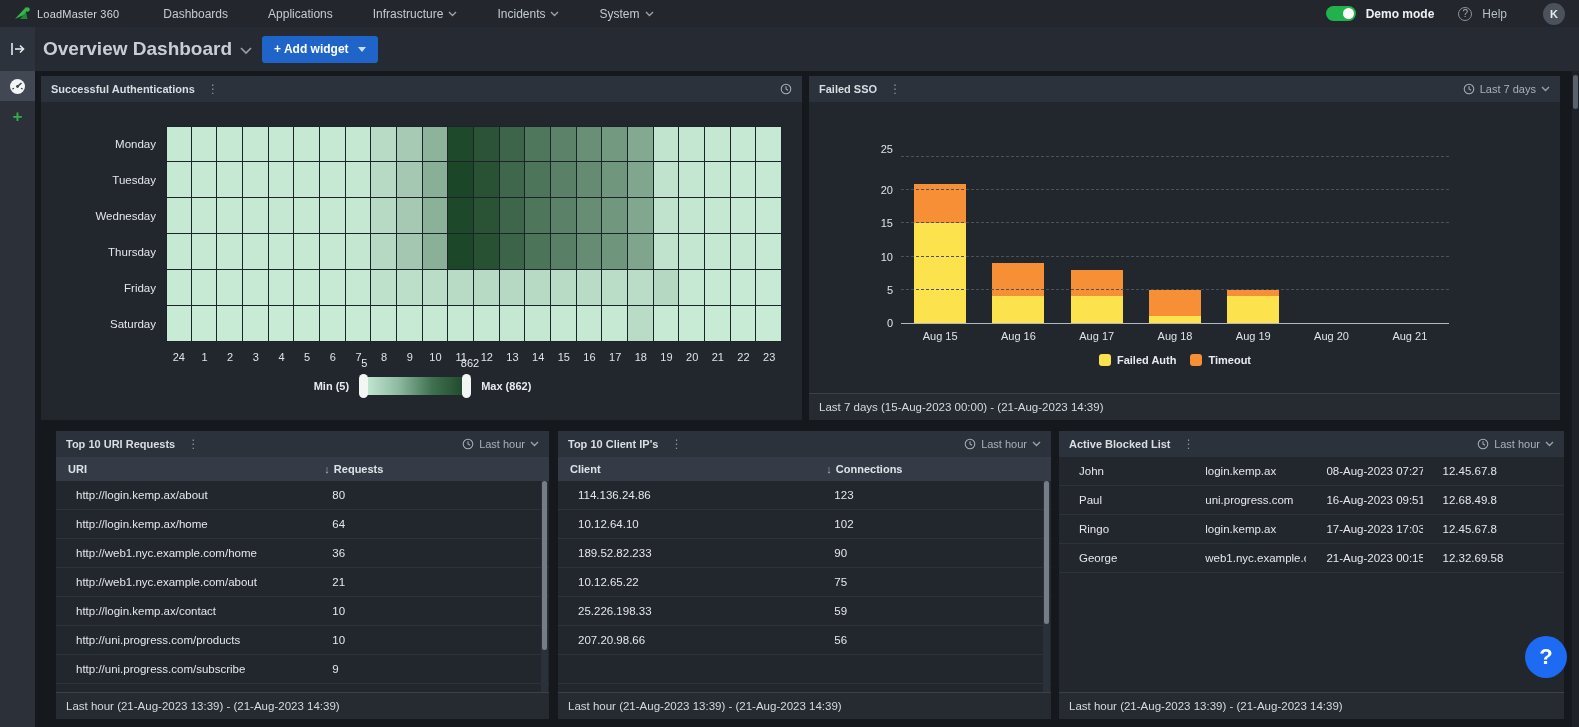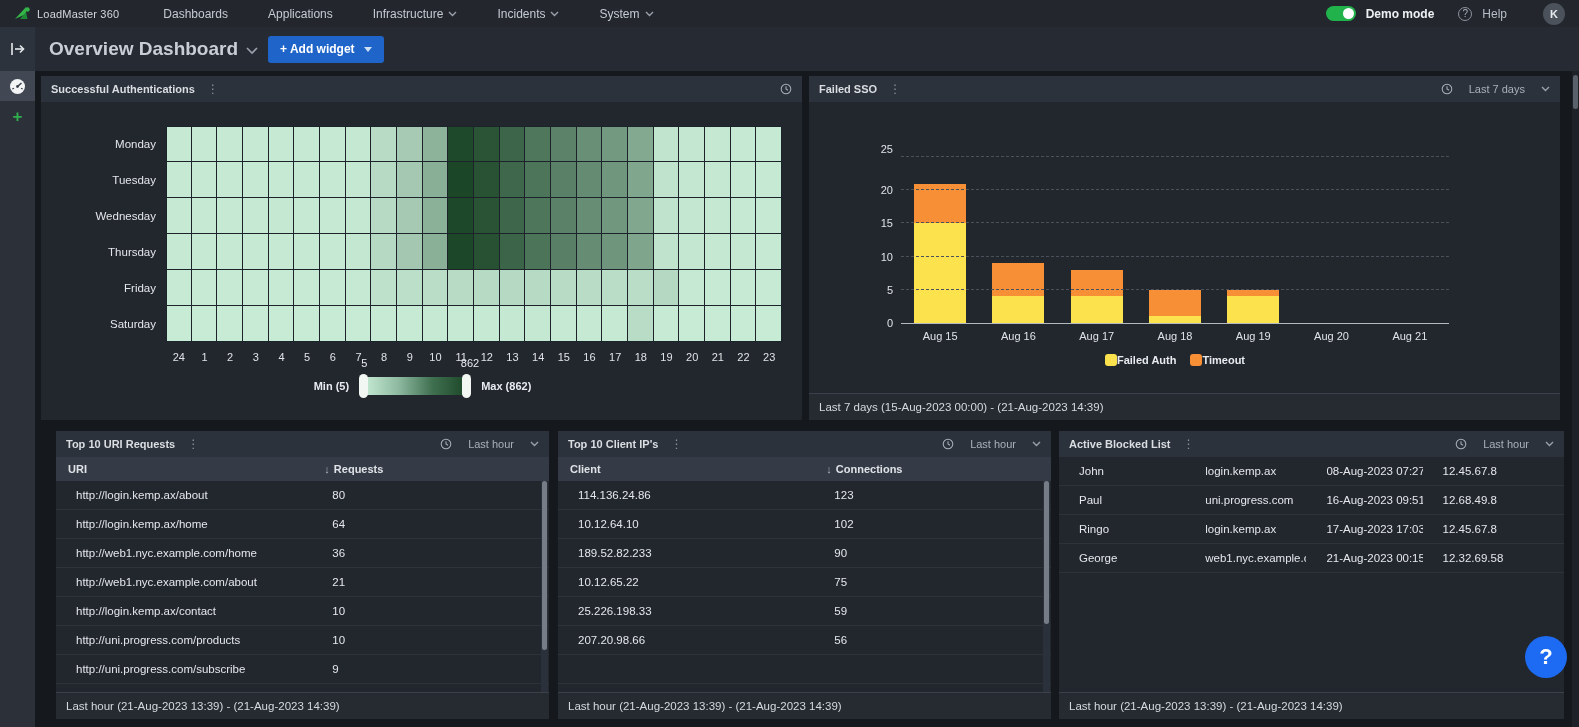--- a/index.html
+++ b/index.html
@@ -21,42 +21,42 @@
             font-size:10px; display:flex; align-items:center; justify-content:center; }
   .help-label { font-size:12px; color:#b6bdc6; margin-right:26px; }
   .avatar { width:22px; height:22px; border-radius:50%; background:#4b525c; color:#e8ebee; font-size:11px;
             font-weight:700; display:flex; align-items:center; justify-content:center; cursor:pointer; }
 
   
   .subheader { position:absolute; left:0; top:27px; width:1579px; height:44px; background:#262b33;
                display:flex; align-items:center; z-index:4; }
   .rail-toggle { width:35px; height:44px; background:#2d333c; display:flex; align-items:center;
                  justify-content:center; cursor:pointer; }
-  .page-title { font-size:19px; font-weight:700; color:#c9ced6; margin-left:14px; }
+  .page-title { font-size:19px; font-weight:700; color:#c9ced6; margin-left:8px; }
   .title-caret { margin:4px 10px 0 8px; }
   .add-widget { height:27px; padding:0 12px; background:#1e64c9; border:none; border-radius:3px;
                 color:#fff; font-size:12px; font-weight:700; display:flex; align-items:center; gap:9px;
                 cursor:pointer; font-family:"Liberation Sans",sans-serif; }
   .add-widget .caret { width:0; height:0; border-left:4px solid transparent; border-right:4px solid transparent;
                        border-top:5px solid #cfe0f5; }
 
   
   .rail { position:absolute; left:0; top:71px; width:35px; height:656px; background:#2c3139; z-index:3; }
   .rail-item { width:35px; height:30px; display:flex; align-items:center; justify-content:center; cursor:pointer; }
   .rail-item.active { background:#414854; }
   .rail-plus { color:#2fae4d; font-size:17px; font-weight:700; line-height:1; }
 
   
   .content { position:absolute; left:35px; top:71px; width:1544px; height:656px; }
   .widget { position:absolute; background:#22262d; border:1px solid #15181d; display:flex; flex-direction:column; }
   .whead { height:26px; background:#2c323b; display:flex; align-items:center; padding:0 10px; flex:none; }
   .wtitle { font-size:11px; font-weight:700; color:#dadee3; }
   .kebab { color:#8d949e; font-size:12px; margin-left:12px; cursor:pointer; letter-spacing:0; }
   .wspacer { flex:1; }
-  .range-ctl { display:flex; align-items:center; gap:16px; color:#a9b0ba; font-size:11px; cursor:pointer; }
+  .range-ctl { display:flex; align-items:center; gap:5px; color:#a9b0ba; font-size:11px; cursor:pointer; }
   .wbody { flex:1; position:relative; overflow:hidden; }
   .wfoot { flex:none; height:27px; border-top:1px solid #3a414b; background:#262b32; display:flex;
            align-items:center; padding:0 10px; font-size:11.5px; color:#d5d9df; }
 
   .w-auth    { left:5px;    top:4px;   width:763px; height:346px; }
   .w-sso     { left:773px;  top:4px;   width:753px; height:346px; }
   .w-uri     { left:20px;   top:359px; width:495px; height:290px; }
   .w-clients { left:522px;  top:359px; width:495px; height:290px; }
   .w-blocked { left:1023px; top:359px; width:507px; height:290px; }
 
@@ -86,21 +86,21 @@
   .chart-wrap { position:absolute; left:92px; top:56px; width:548px; }
   .bar-plot { position:relative; width:548px; height:166px; border-bottom:1px solid #b3b9c1; }
   .gridline { position:absolute; left:0; width:100%; height:0; border-top:1px dashed #4b515a; }
   .ylab { position:absolute; left:-34px; width:26px; text-align:right; font-size:11px; color:#dfe3e8; }
   .bar-slots { position:absolute; left:0; top:0; width:100%; height:100%; display:flex; }
   .bar-slot { flex:1; display:flex; align-items:flex-end; justify-content:center; }
   .bar-stack { width:52px; display:flex; flex-direction:column-reverse; }
   .bar-xlabels { display:flex; width:548px; margin-top:6px; }
   .bar-xlabel { flex:1; text-align:center; font-size:11px; color:#dfe3e8; }
   .bar-legend { display:flex; justify-content:center; gap:14px; margin-top:12px; }
-  .legend-item { display:flex; align-items:center; font-size:11px; font-weight:700; color:#e8ebef; }
+  .legend-item { display:flex; align-items:center; gap:6px; font-size:11px; font-weight:700; color:#e8ebef; }
   .legend-swatch { width:12px; height:12px; border-radius:3px; }
 
   
   .theader { height:24px; background:#353b46; display:flex; align-items:center; flex:none; }
   .thcell { font-size:11px; font-weight:700; color:#dfe3e8; padding-left:12px; display:flex; align-items:center; gap:4px; }
   .sort-arrow { color:#aab1bb; font-size:11px; }
   .trows { position:relative; flex:1; overflow:hidden; }
   .trow { height:29px; display:flex; align-items:center; border-bottom:1px solid #2d333b; cursor:default; }
   .tcell { font-size:11.5px; color:#e4e7eb; padding-left:20px; white-space:nowrap; overflow:hidden; }
   .vscroll { position:absolute; right:1px; top:0; bottom:0; width:7px; background:#2b313a; }

